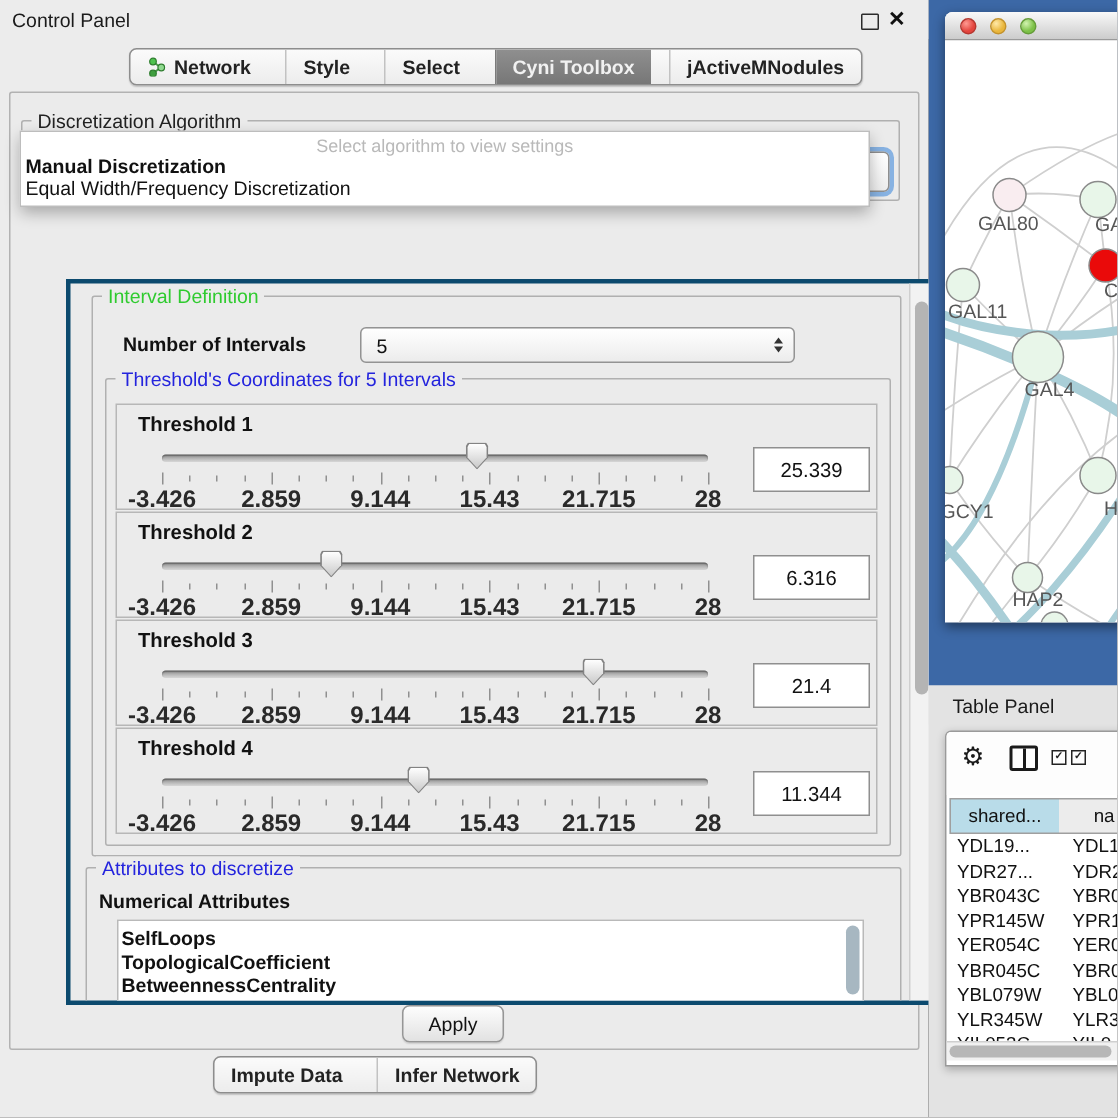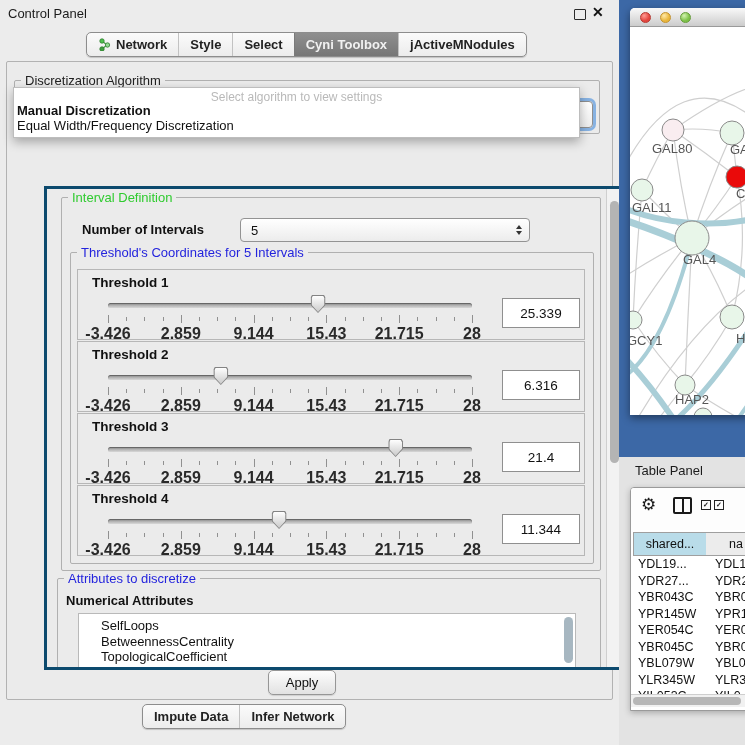--- a/index.html
+++ b/index.html
@@ -7,21 +7,21 @@
   #root{position:relative;width:745px;height:745px;overflow:hidden;background:#000000;}
 
   
   #cp{position:absolute;left:0;top:0;width:619px;height:745px;background:#ececec;}
   .cp-titlebar{position:absolute;left:0;top:0;width:619px;height:26px;background:#ececec;}
   .cp-title{position:absolute;left:8px;top:6px;font-size:13px;color:#1b1b1b;}
   .float-icon{position:absolute;left:574px;top:9px;width:10px;height:9px;border:1.6px solid #2b2b2b;border-radius:1px;}
   .close-icon{position:absolute;left:592px;top:4px;font-size:14px;font-weight:bold;color:#111;}
 
   
-  .seg{position:absolute;display:inline-flex;height:23px;border:1px solid #8d8d8d;border-radius:5px;background:linear-gradient(#fbfbfb,#ececec);box-shadow:0 1px 1px rgba(0,0,0,.18);overflow:hidden;}
+  .seg{position:absolute;display:inline-flex;height:23px;border:1px solid #8d8d8d;border-radius:5px;background:linear-gradient(#fbfbfb,#ececec);box-shadow:0 1px 1px rgba(0,0,0,.18);overflow:hidden;gap:12px;}
   .seg .tab{display:flex;align-items:center;gap:5px;padding:0 11px;font-size:13px;font-weight:bold;color:#222;border-left:1px solid #c2c2c2;white-space:nowrap;cursor:default;}
   .seg .tab:first-child{border-left:none;}
   .seg .tab.active{background:linear-gradient(#8f8f8f,#777);color:#f1f1f1;border-left-color:#7a7a7a;}
   #top-tabs{left:86px;top:32px;}
   #bottom-tabs{left:142px;top:704px;}
 
   .net-glyph{width:13px;height:13px;display:inline-block;}
 
   
   .cp-body{position:absolute;left:6px;top:61px;width:605px;height:637px;border:1px solid #b2b2b2;border-radius:2px;background:#ebebeb;}
@@ -71,21 +71,21 @@
   .tick{position:absolute;width:1px;background:#909090;}
   .tick.major{top:0;height:8px;}
   .tick.minor{top:2px;height:4px;}
   .tick-labels{position:absolute;left:0;right:0;top:31px;height:12px;}
   .tick-label{position:absolute;transform:translateX(-50%);font-size:16px;font-weight:bold;color:#2a2a2a;white-space:nowrap;}
   .value-box{position:absolute;left:424px;top:4px;width:76px;height:28px;background:#fff;border:1px solid #8f8f8f;font-size:13.5px;color:#111;display:flex;align-items:center;justify-content:center;}
 
   #grp-attrs{left:10px;top:389px;width:542px;height:150px;}
   .numattr-label{position:absolute;left:8px;top:14px;font-size:13px;font-weight:bold;color:#111;}
   #attr-list{position:absolute;left:20px;top:34px;width:498px;height:120px;background:#fff;border:1px solid #b9b9b9;box-sizing:border-box;overflow:hidden;}
-  .attr-item{padding-left:22px;font-size:13px;color:#111;line-height:15.5px;}
+  .attr-item{padding-left:2px;font-size:13px;color:#111;line-height:15.5px;font-weight:bold;}
   .attr-item:first-child{padding-top:4px;}
   #attr-scroll{position:absolute;right:2px;top:3px;width:9px;height:46px;border-radius:5px;background:#a7b7c1;}
 
   #pane-scrollbar{position:absolute;left:559px;top:0;width:15px;height:478px;background:#f2f2f2;border-left:1px solid #cfcfcf;}
   #pane-thumb{position:absolute;left:3px;top:12px;width:9px;height:262px;border-radius:5px;background:#b4b4b4;}
 
   #apply-btn{position:absolute;left:268px;top:670px;width:66px;height:23px;border:1px solid #969696;border-radius:5px;background:linear-gradient(#fdfdfd,#e2e2e2);font-size:13px;color:#111;display:flex;align-items:center;justify-content:center;box-shadow:0 1px 1px rgba(0,0,0,.12);}
 
   
   #right{position:absolute;left:619px;top:0;width:126px;height:745px;background:#e3e3e3;overflow:hidden;}
@@ -355,22 +355,22 @@
             </div>
         </div>
       </div>
 
       <div class="grp" id="grp-attrs">
         <span class="grp-legend legend-blue">Attributes to discretize</span>
         <span class="numattr-label">Numerical Attributes</span>
         <div id="attr-list">
           <div id="attr-items">
               <div class="attr-item">SelfLoops</div>
+              <div class="attr-item">TopologicalCoefficient</div>
               <div class="attr-item">BetweennessCentrality</div>
-              <div class="attr-item">TopologicalCoefficient</div>
             </div>
           <div id="attr-scroll"></div>
         </div>
       </div>
 
       <div id="pane-scrollbar">
         <div id="pane-thumb"></div>
       </div>
     </div>
 

